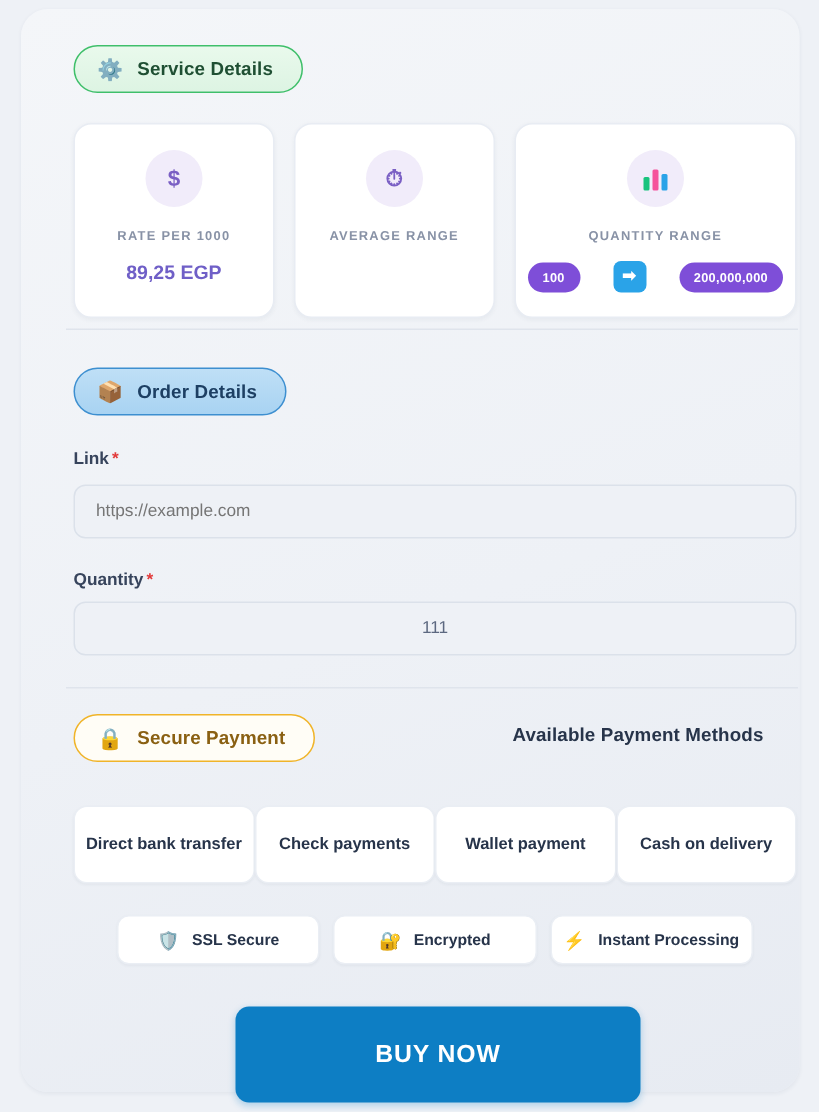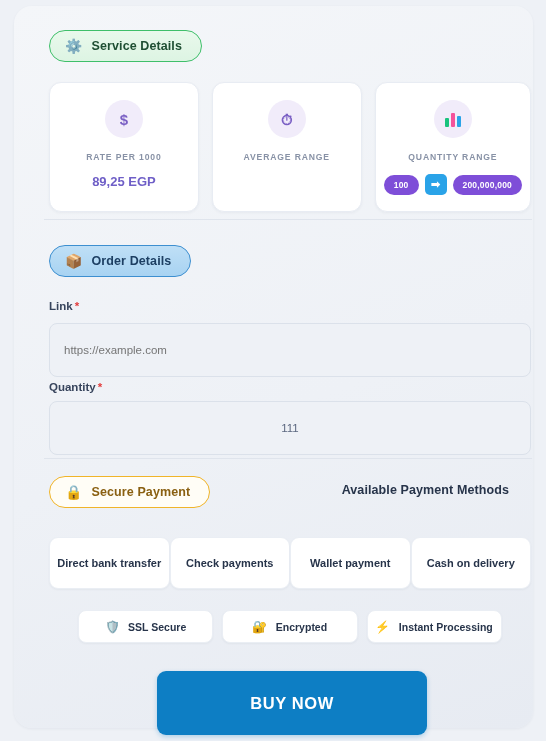--- a/index.html
+++ b/index.html
@@ -144,21 +144,21 @@
     font-size: 13px;
     font-weight: bold;
     color: #1f2937;
   }
   .stat-value.purple { color: #6f5fc7; }
 
   .range-row {
     display: flex;
     align-items: center;
     justify-content: center;
-    gap: 6px;
+    gap: 22px;
   }
   .range-badge {
     background: #7e4ed8;
     color: #ffffff;
     font-size: 8.5px;
     font-weight: bold;
     padding: 5px 10px;
     border-radius: 999px;
     letter-spacing: .2px;
   }
@@ -192,21 +192,21 @@
     color: #37445c;
   }
   .field-label .req { color: #e23b3b; margin-left: 2px; }
   .label-link { top: 294px; }
   .label-qty  { top: 375px; }
 
   .field-input {
     position: absolute;
     left: 35px;
     width: 482px;
-    height: 54px;
+    height: 36px;
     background: #eef1f6;
     border: 1px solid #dbe1ea;
     border-radius: 8px;
     font-family: "Liberation Sans", sans-serif;
     font-size: 11.5px;
     color: #8b94a5;
     padding: 0 14px;
     outline: none;
   }
   .input-link { top: 317px; text-align: left; }

